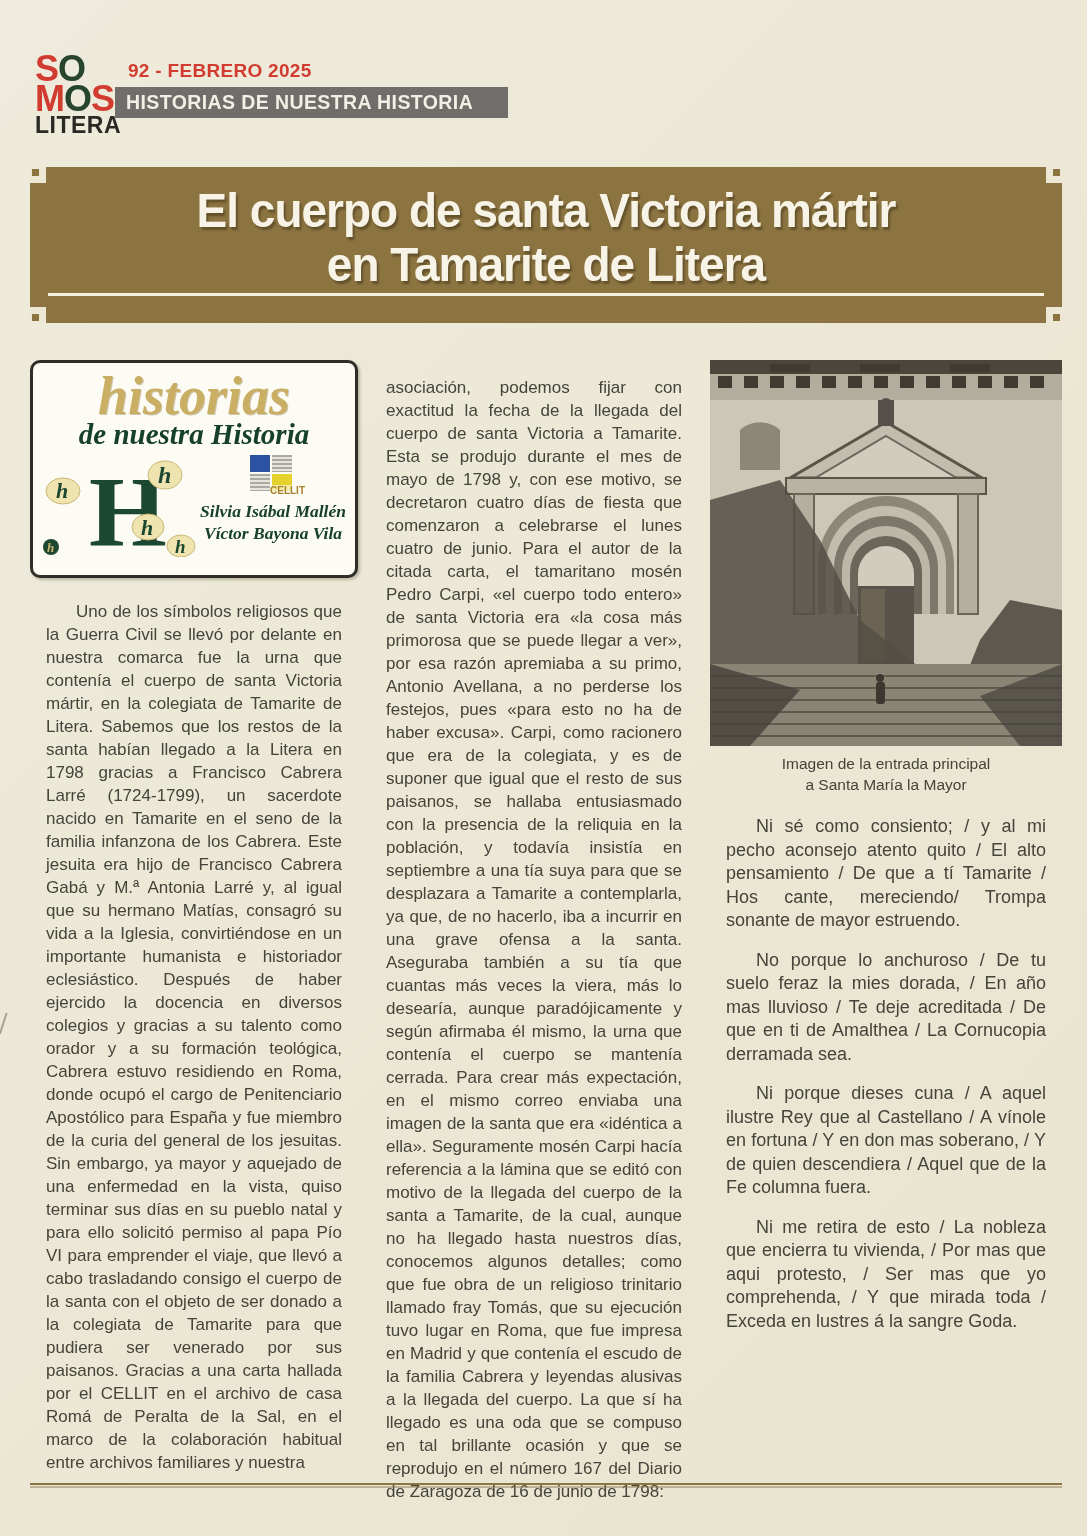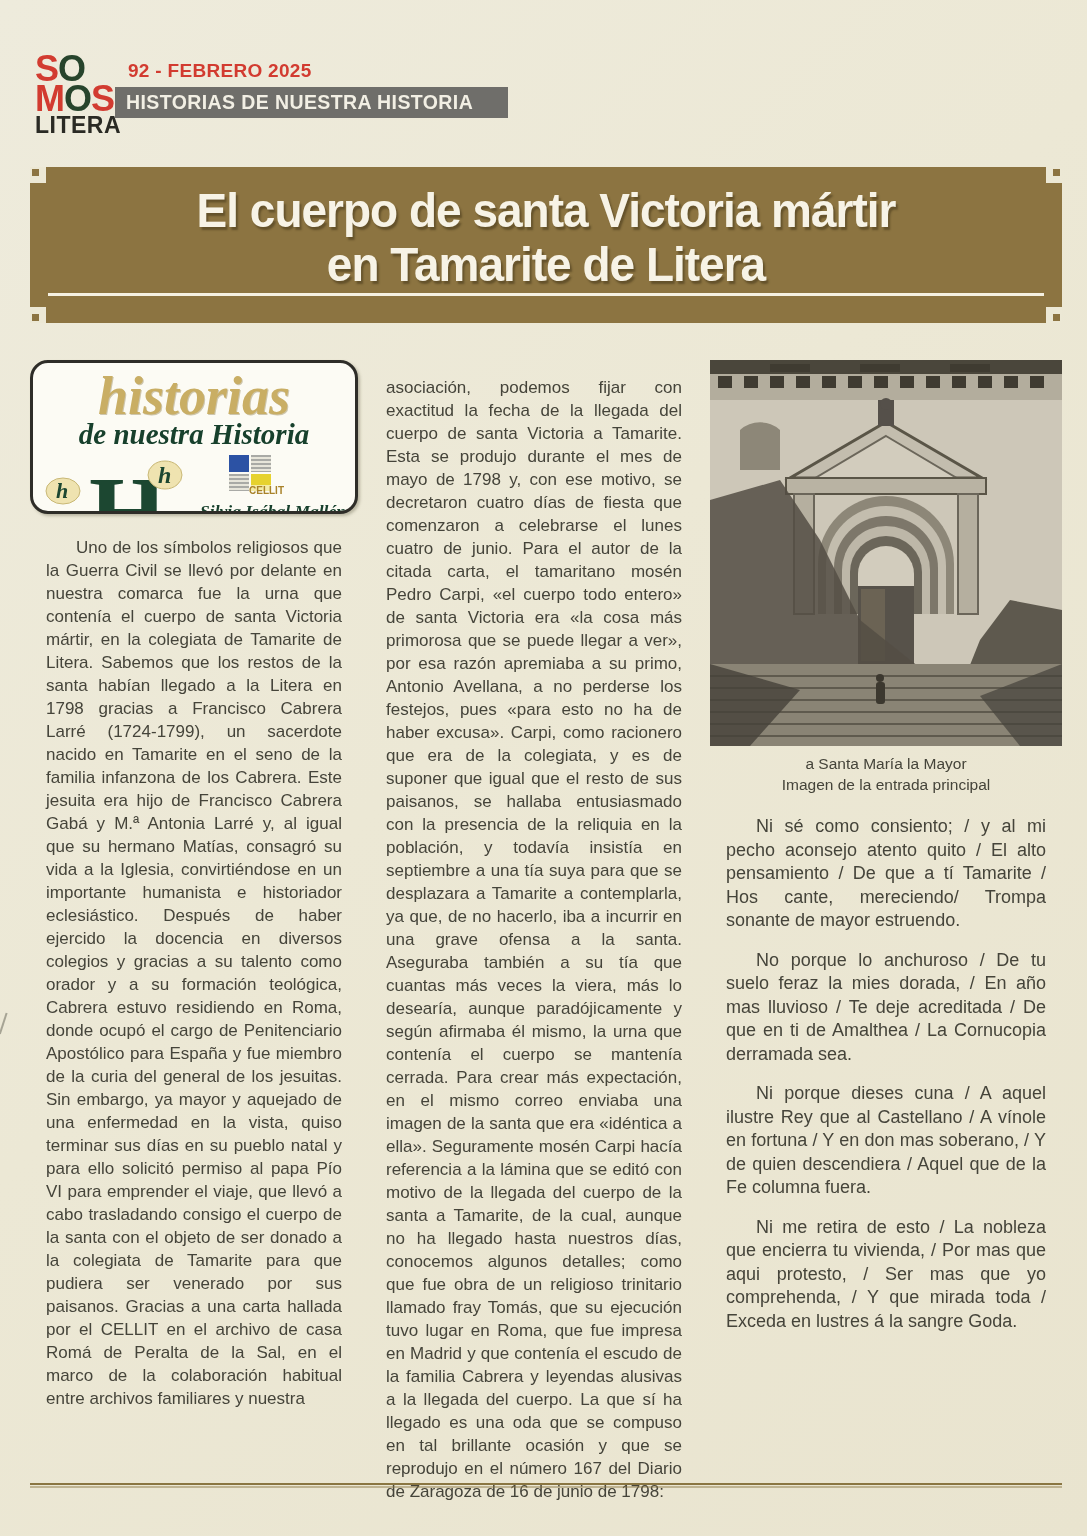--- a/index.html
+++ b/index.html
@@ -37,36 +37,36 @@
     transform:scaleY(1.05);
   }
   
   .columns{position:absolute;left:30px;top:360px;width:1032px;display:grid;grid-template-columns:328px 328px 352px;column-gap:12px;}
   .body-text{font-size:17px;line-height:23px;text-align:justify;color:#45443a;}
   .body-text p{margin:16px;}
   .indent{text-indent:30px;}
   .col-right .body-text{font-size:18px;line-height:23.5px;}
   
   .logo-box{
-    width:100%;height:154px;background:#fcfbf4;border:3px solid #2e2d28;border-radius:18px;
+    width:100%;height:218px;background:#fcfbf4;border:3px solid #2e2d28;border-radius:10px;
     box-sizing:border-box;margin-bottom:22px;box-shadow:2px 2px 3px rgba(90,85,60,0.35);
     overflow:hidden;
   }
   .lb-title{
     font-family:"Liberation Serif",serif;font-style:italic;font-weight:bold;
     font-size:54px;color:#c9ae64;text-align:center;line-height:1;margin-top:6px;
     text-shadow:1px 1px 0 rgba(120,100,40,0.35);
   }
   .lb-sub{
     font-family:"Liberation Serif",serif;font-weight:bold;font-size:29px;
     color:#17402c;text-align:center;margin-top:-4px;line-height:1.05;font-style:italic;
   }
   .lb-bottom{display:flex;margin-top:4px;padding:0 8px;}
   .lb-right{flex:1;text-align:center;padding-top:2px;}
-  .cellit{display:inline-block;position:relative;width:46px;height:40px;padding-left:42px;}
+  .cellit{display:inline-block;position:relative;width:46px;height:40px;}
   .cellit .sq{position:absolute;width:20px;height:17px;}
   .cellit .blue{left:0;top:0;background:#2c52a4;}
   .cellit .tex1{left:22px;top:0;background:repeating-linear-gradient(#a9aaa6 0 2px,#e7e5da 2px 4px);}
   .cellit .tex2{left:0;top:19px;background:repeating-linear-gradient(#a9aaa6 0 2px,#e7e5da 2px 4px);}
   .cellit .yellow{left:22px;top:19px;background:#e6d22e;}
   .cellit .org{position:absolute;left:20px;top:30px;font-size:10px;font-weight:bold;color:#a8822a;background:rgba(252,251,244,0.6);}
   .authors{font-family:"Liberation Serif",serif;font-style:italic;font-weight:bold;font-size:17.5px;color:#17402c;line-height:1.25;margin-top:2px;}
   
   .photo{width:100%;height:386px;display:block;}
   .caption{margin-top:7px;text-align:center;font-size:15.5px;line-height:21px;color:#45443a;}
@@ -203,22 +203,22 @@
             <line x1="0" y1="352" x2="352" y2="352"></line>
           <line x1="0" y1="364" x2="352" y2="364"></line>
             <line x1="0" y1="376" x2="352" y2="376"></line>
         </g>
         <path d="M0 304 L90 330 L40 386 L0 386 Z" fill="#45413a" opacity="0.8"></path>
         <path d="M352 304 L270 336 L310 386 L352 386 Z" fill="#45413a" opacity="0.7"></path>
         <rect x="166" y="322" width="9" height="22" rx="3" fill="#3c382f"></rect>
         <circle cx="170" cy="318" r="4" fill="#3c382f"></circle>
       </svg>
       <div class="caption">
+        <div>Imagen de la entrada principal</div>
         <div>a Santa María la Mayor</div>
-        <div>Imagen de la entrada principal</div>
       </div>
       <div class="body-text first-para">
         <p class="indent">Ni sé como consiento; / y al mi pecho aconsejo atento quito / El alto pensamiento / De que a tí Tamarite / Hos cante, mereciendo/ Trompa sonante de mayor estruendo.</p>
         <p class="indent">No porque lo anchuroso / De tu suelo feraz la mies dorada, / En año mas lluvioso / Te deje acreditada / De que en ti de Amalthea / La Cornucopia derramada sea.</p>
         <p class="indent">Ni porque dieses cuna / A aquel ilustre Rey que al Castellano / A vínole en fortuna / Y en don mas soberano, / Y de quien descendiera / Aquel que de la Fe columna fuera.</p>
         <p class="indent">Ni me retira de esto / La nobleza que encierra tu vivienda, / Por mas que aqui protesto, / Ser mas que yo comprehenda, / Y que mirada toda / Exceda en lustres á la sangre Goda.</p>
       </div>
     </div>
   </div>
 

